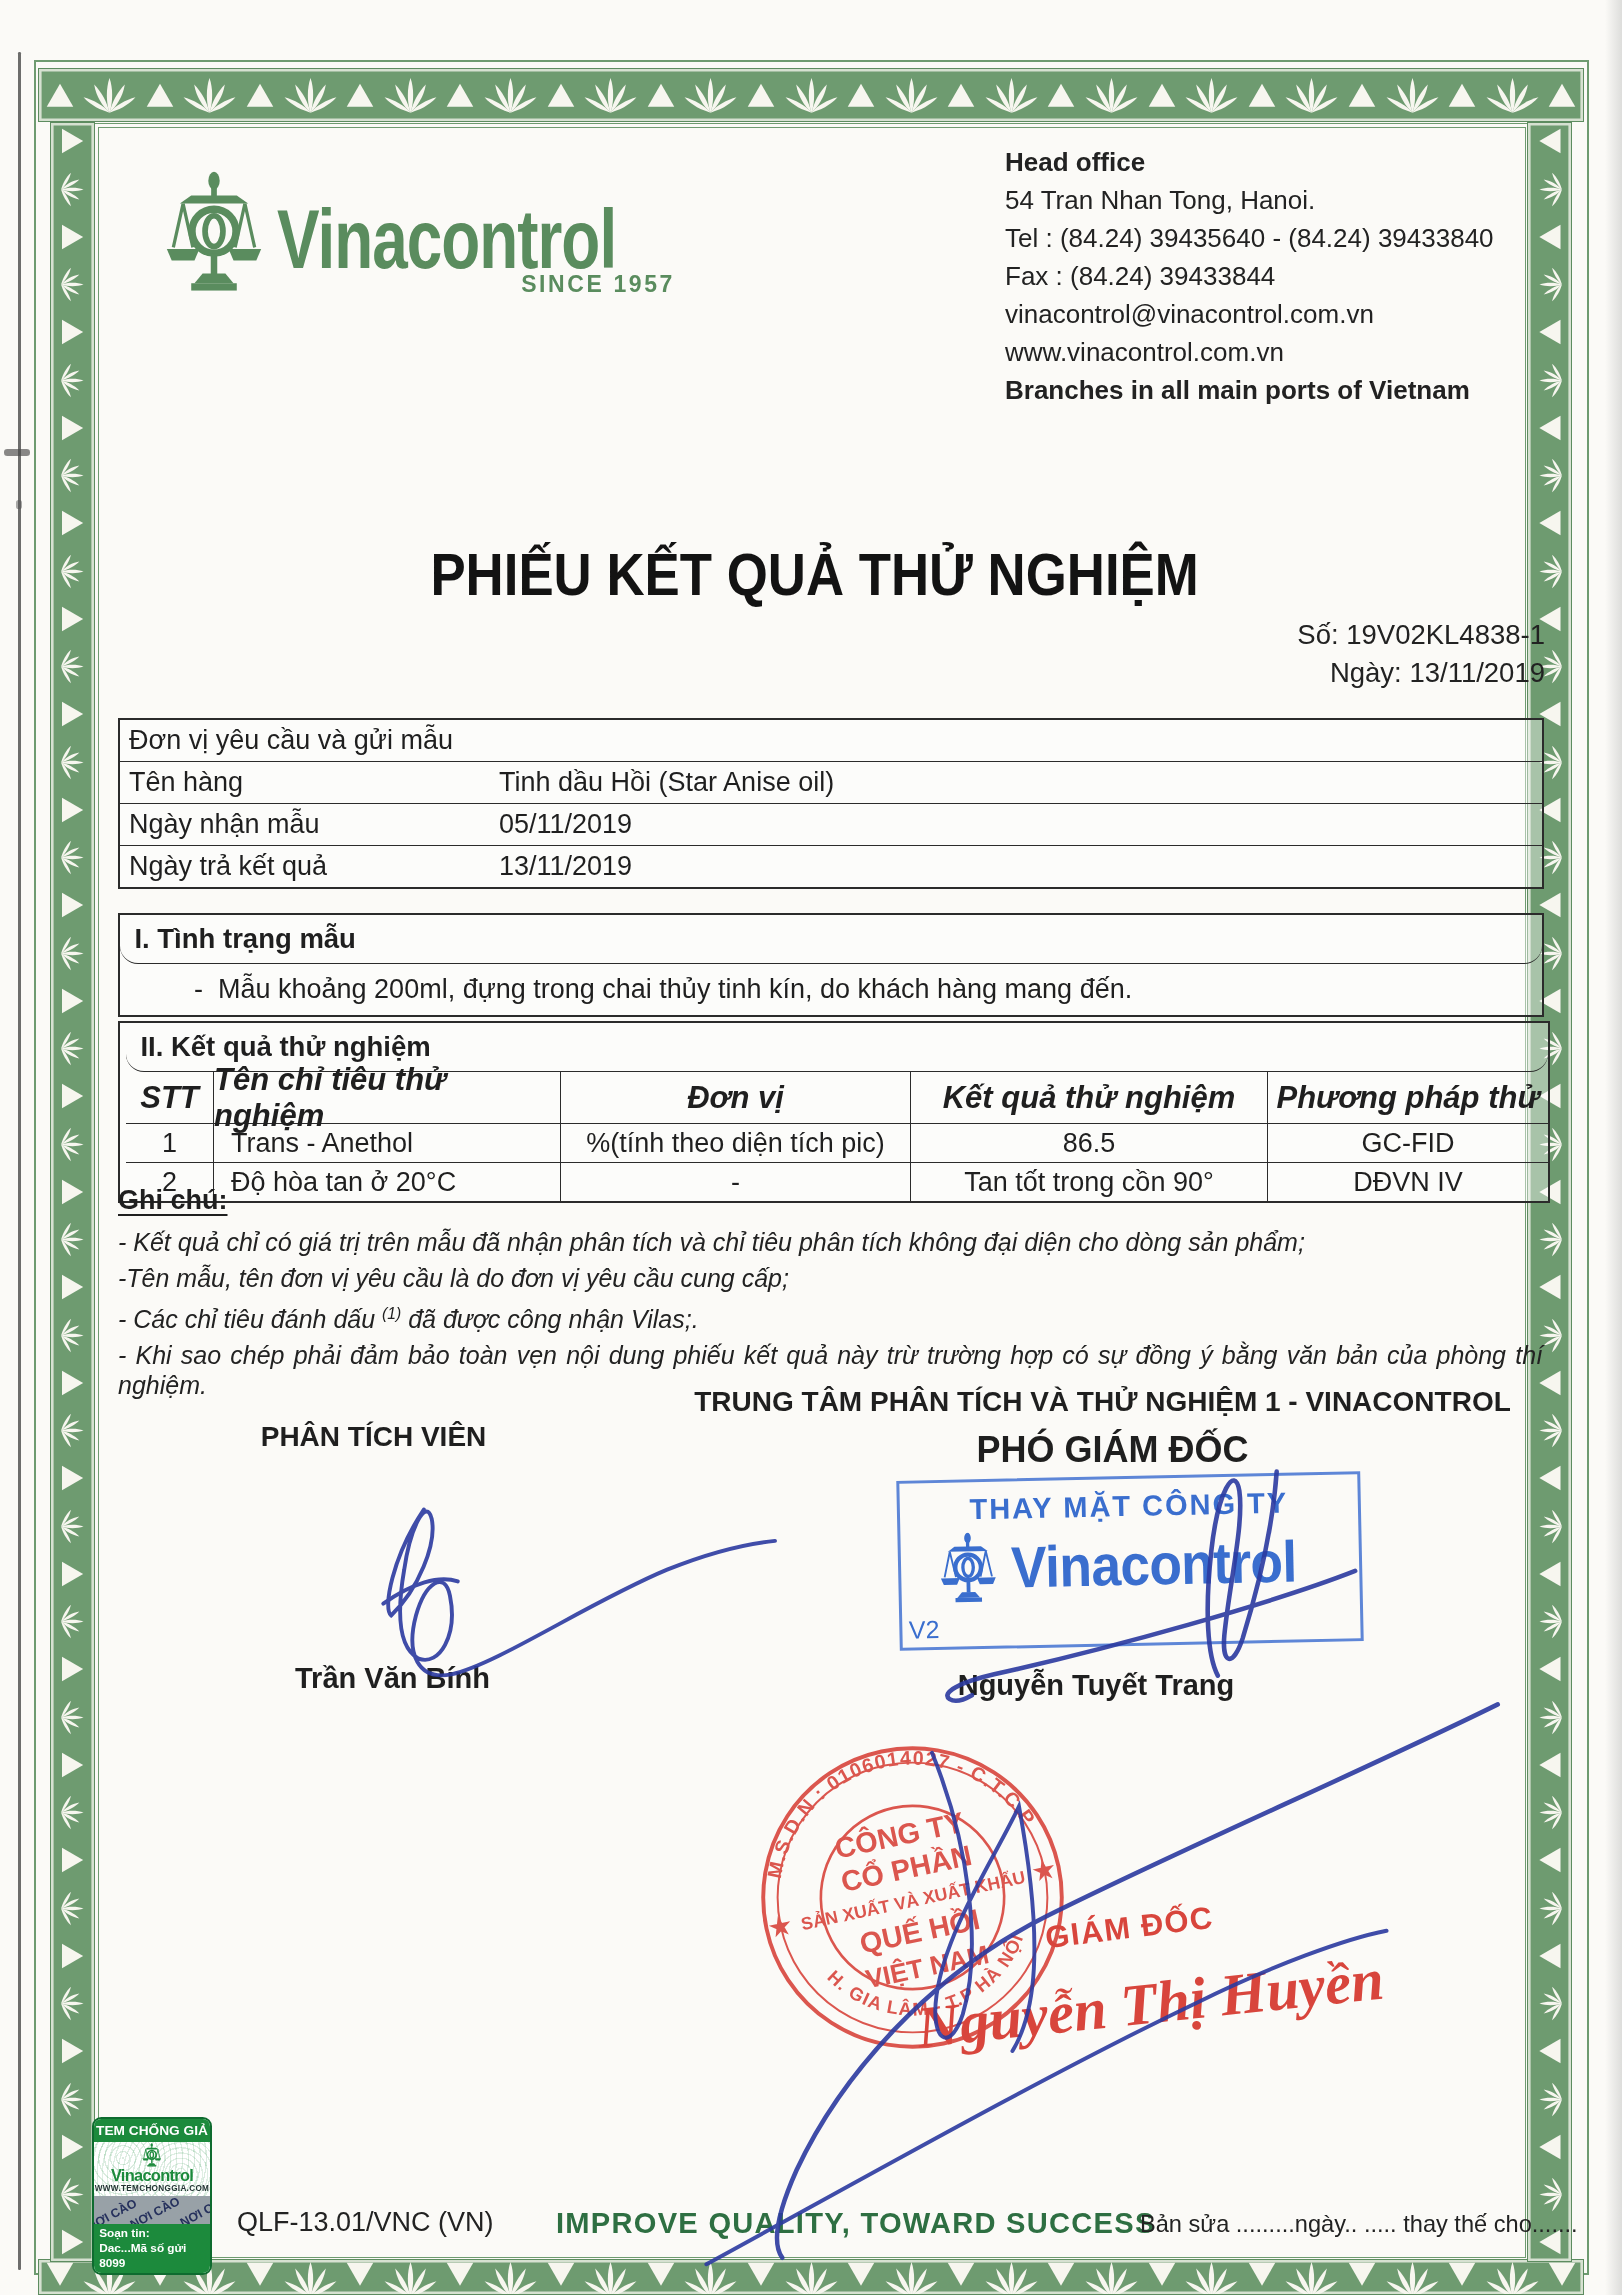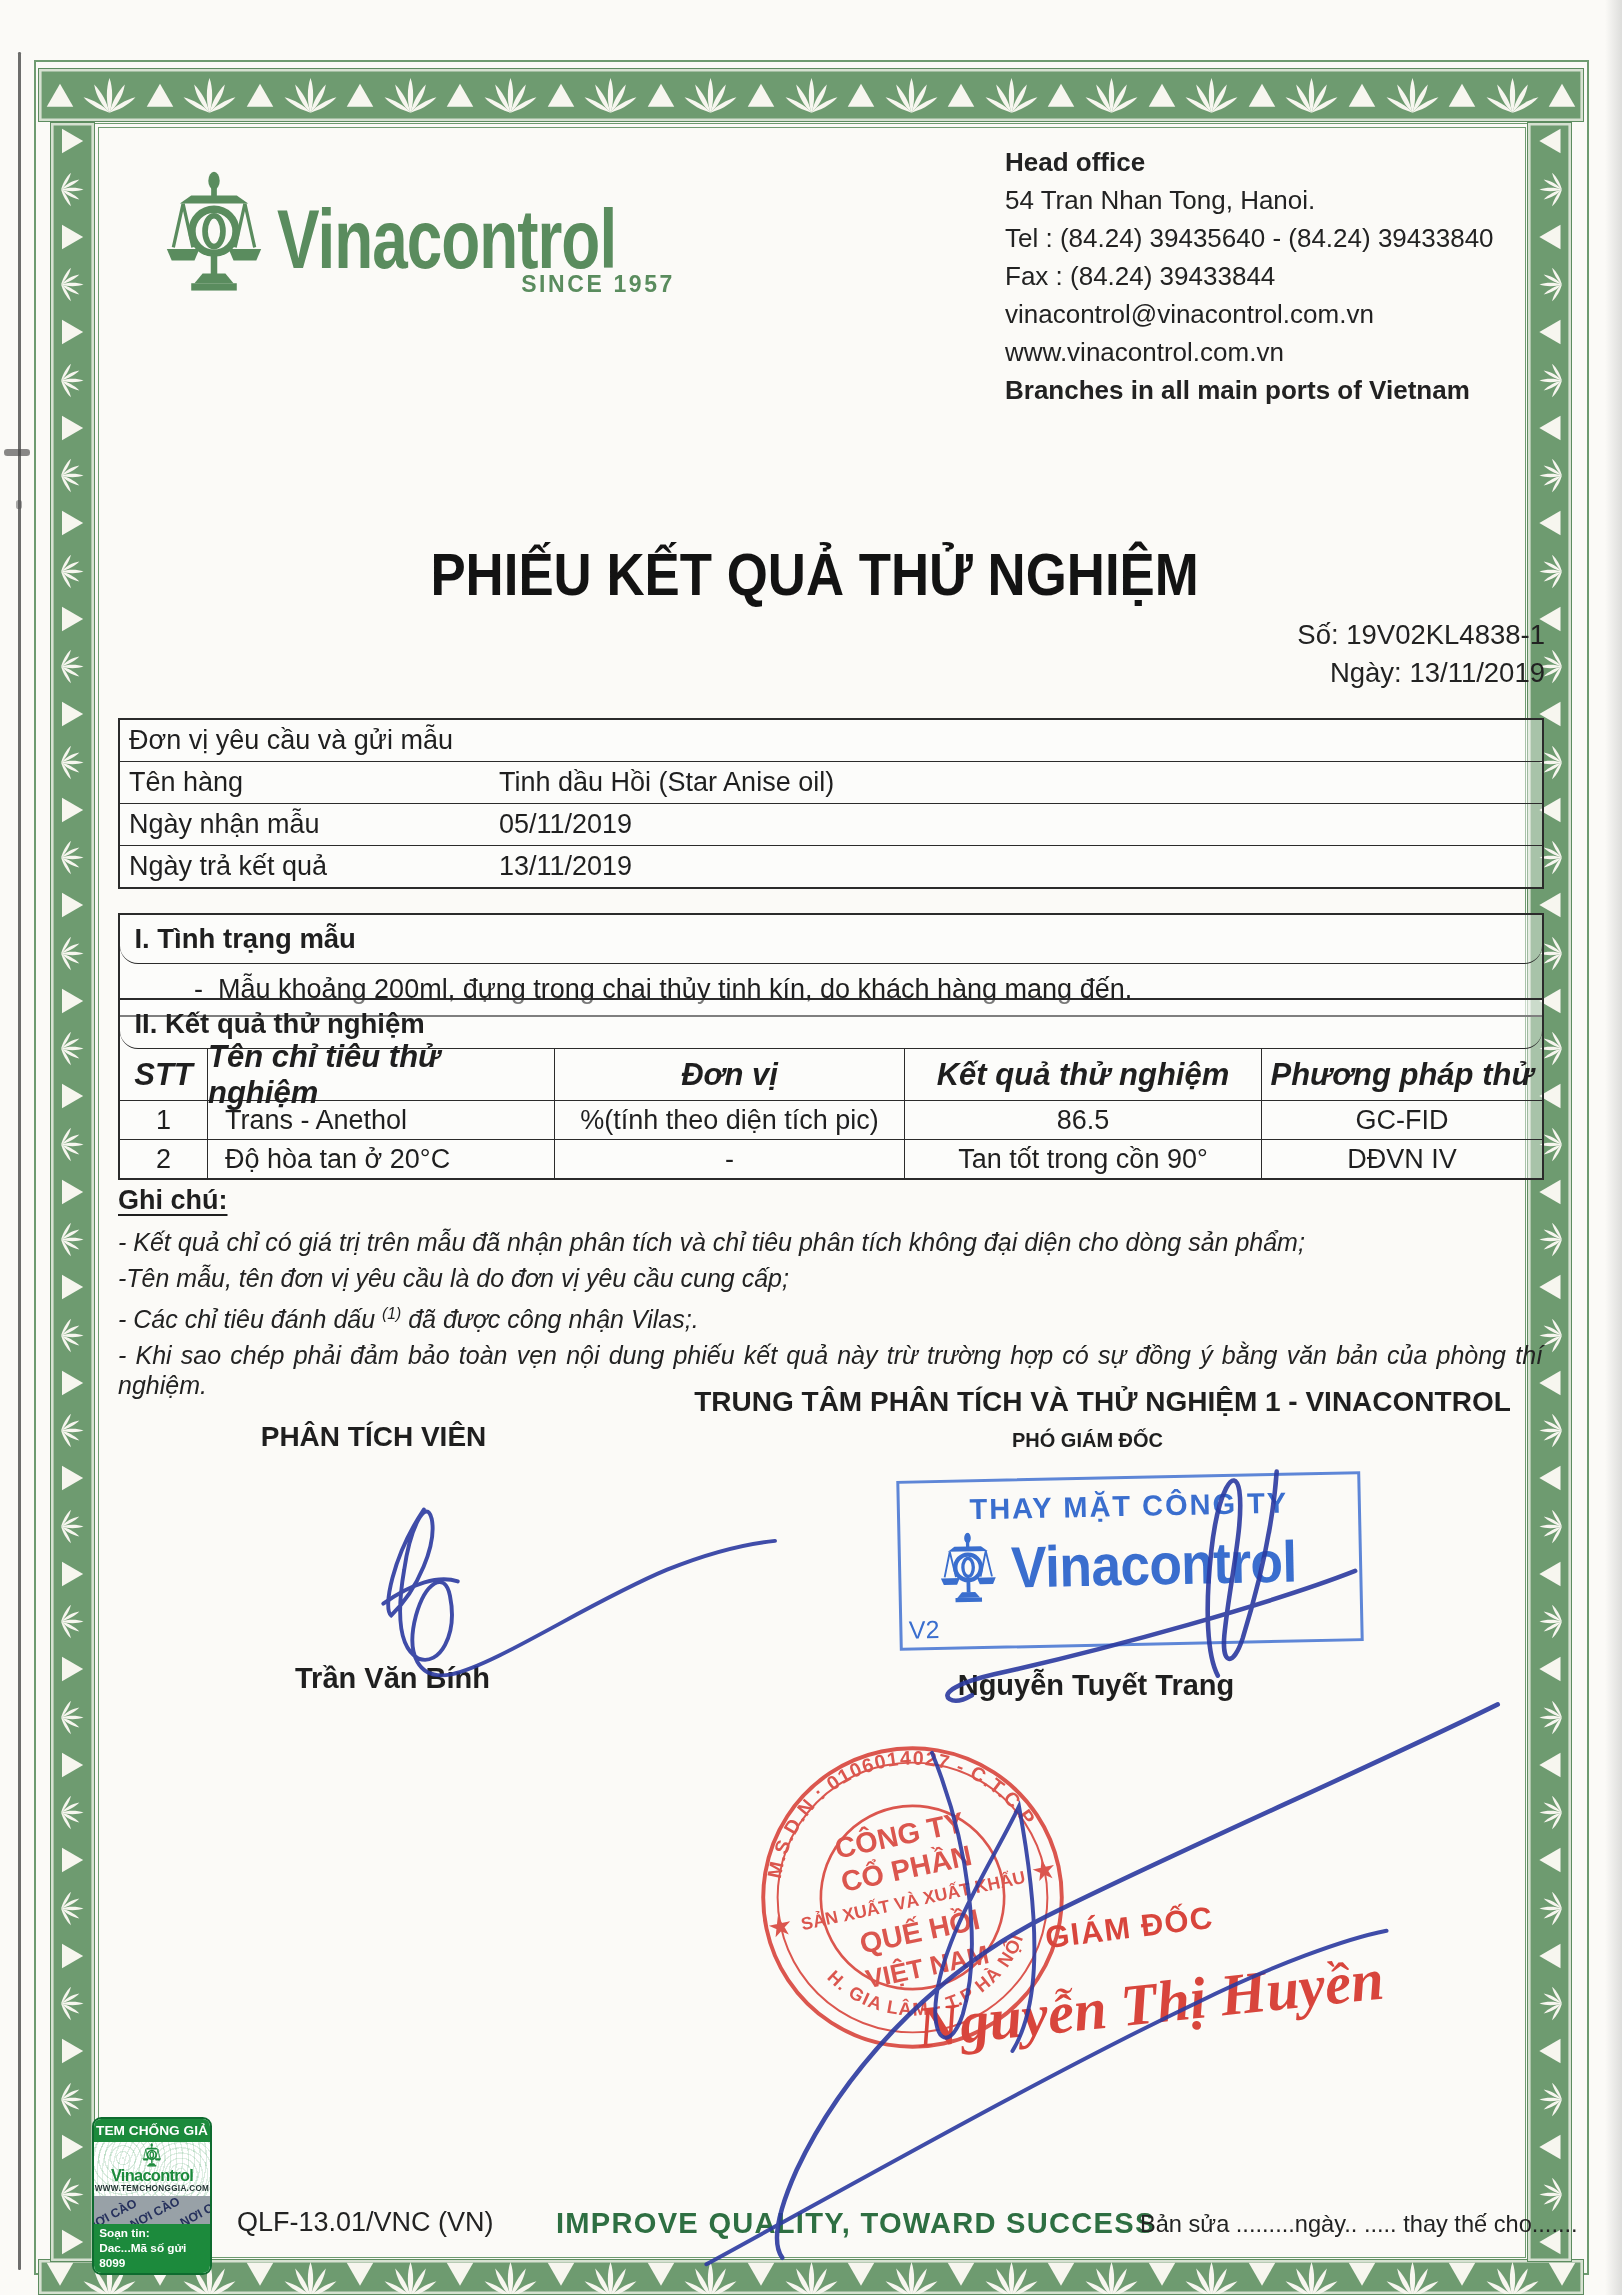--- a/index.html
+++ b/index.html
@@ -39,39 +39,39 @@
   
   .tbl{position:absolute;left:118px;width:1422px;border:2px solid #2b2b2b;background:rgba(255,255,255,.4);z-index:3;}
   .info-table{top:718px;}
   .info-row{display:grid;grid-template-columns:370px 1fr;height:41px;align-items:center;border-bottom:1.3px solid #2b2b2b;}
   .info-row:last-child{border-bottom:none;}
   .info-row .cell{font-size:27px;padding-left:9px;white-space:nowrap;}
   .sec1{top:913px;}
   .sec-head{height:48px;display:flex;align-items:center;font-size:27.5px;font-weight:bold;padding-left:14.4px;border-bottom:1.3px solid #2b2b2b;border-radius:18px;}
   .sec1-body{height:51px;display:flex;align-items:center;font-size:27px;}
   .sec1-body .dash{width:39px;text-align:center;margin-left:59px;}
-  .sec2{top:998px;}
+  .sec2{top:1021px;padding-left:6px;}
   .g5{display:grid;grid-template-columns:88px 347px 350px 357px 1fr;}
   .sec2-cols{border-bottom:1.3px solid #2b2b2b;}
   .sec2-cols .cell{height:51px;display:flex;align-items:center;justify-content:center;font-size:31px;font-weight:bold;font-style:italic;border-right:1.3px solid #2b2b2b;}
   .sec2-row .cell{height:38px;display:flex;align-items:center;justify-content:center;font-size:27px;border-right:1.3px solid #2b2b2b;}
   .sec2-row{border-bottom:1.3px solid #2b2b2b;}
   .sec2-row:last-child{border-bottom:none;}
   .g5 .cell:last-child{border-right:none;}
   .g5 .cell.left{justify-content:flex-start;padding-left:17px;}
   
   .notes-head{position:absolute;left:118px;top:1185px;font-size:27px;font-weight:bold;text-decoration:underline;text-underline-offset:4.6px;z-index:3;}
   .notes{position:absolute;left:118px;top:1227px;width:1425px;font-size:25px;font-style:italic;line-height:30px;color:#222;z-index:3;}
   .notes .note{margin-bottom:5.9px;}
   .notes .just{text-align:justify;}
   .notes sup{font-size:15.7px;}
   
   .sig-analyst-title{position:absolute;left:233px;top:1421px;width:281px;text-align:center;font-size:28px;font-weight:bold;z-index:3;}
   .sig-center-org{position:absolute;left:661px;top:1386px;width:883px;text-align:center;font-size:28px;font-weight:bold;z-index:3;}
-  .sig-deputy-title{position:absolute;left:646px;top:1429px;width:883px;text-align:center;font-size:20px;font-weight:bold;z-index:3;}
+  .sig-deputy-title{position:absolute;left:671px;top:1429px;width:883px;text-align:center;font-size:36px;font-weight:bold;z-index:3;}
   .sig-analyst-name{position:absolute;left:255px;top:1662px;width:275px;text-align:center;font-size:29px;font-weight:bold;z-index:3;}
   .sig-deputy-name{position:absolute;left:939px;top:1669px;width:314px;text-align:center;font-size:29px;font-weight:bold;z-index:3;}
   
   .blue-stamp{position:absolute;left:898px;top:1476px;width:458px;height:164px;border:3.9px solid rgba(43,95,204,.8);
               transform:rotate(-1.2deg);z-index:4;color:#2e66cc;opacity:.94;}
   .blue-stamp .row1{margin-top:10.5px;text-align:center;font-size:29px;font-weight:bold;letter-spacing:2px;}
   .blue-stamp .row2{display:flex;align-items:center;justify-content:center;gap:14.4px;margin-top:6.5px;}
   .blue-stamp .row2 .brand{font-size:58px;font-weight:bold;letter-spacing:-0.7px;transform:scaleX(.92);transform-origin:left center;white-space:nowrap;}
   .blue-stamp .scales{width:58px;height:71px;color:#2e66cc;}
   .blue-stamp .v2{position:absolute;left:6.5px;bottom:2.6px;font-size:25px;}

